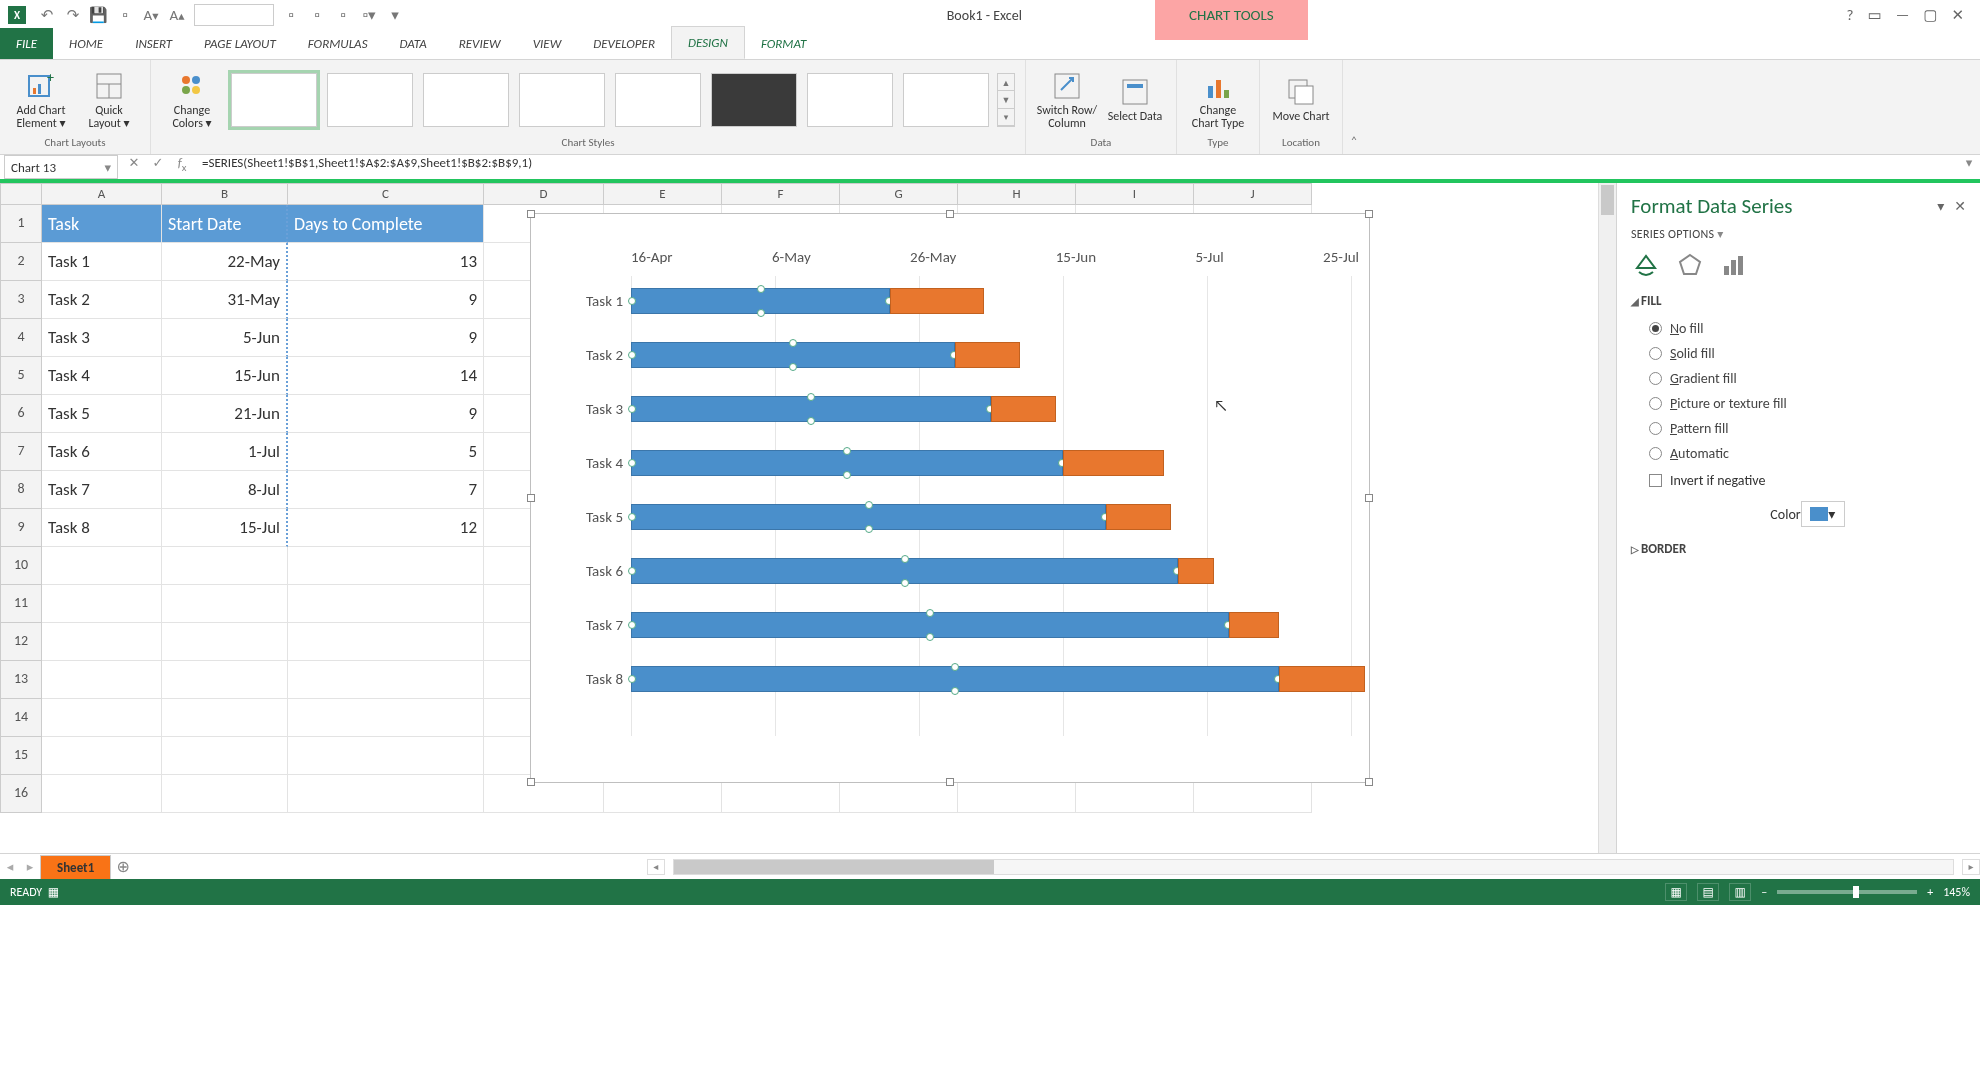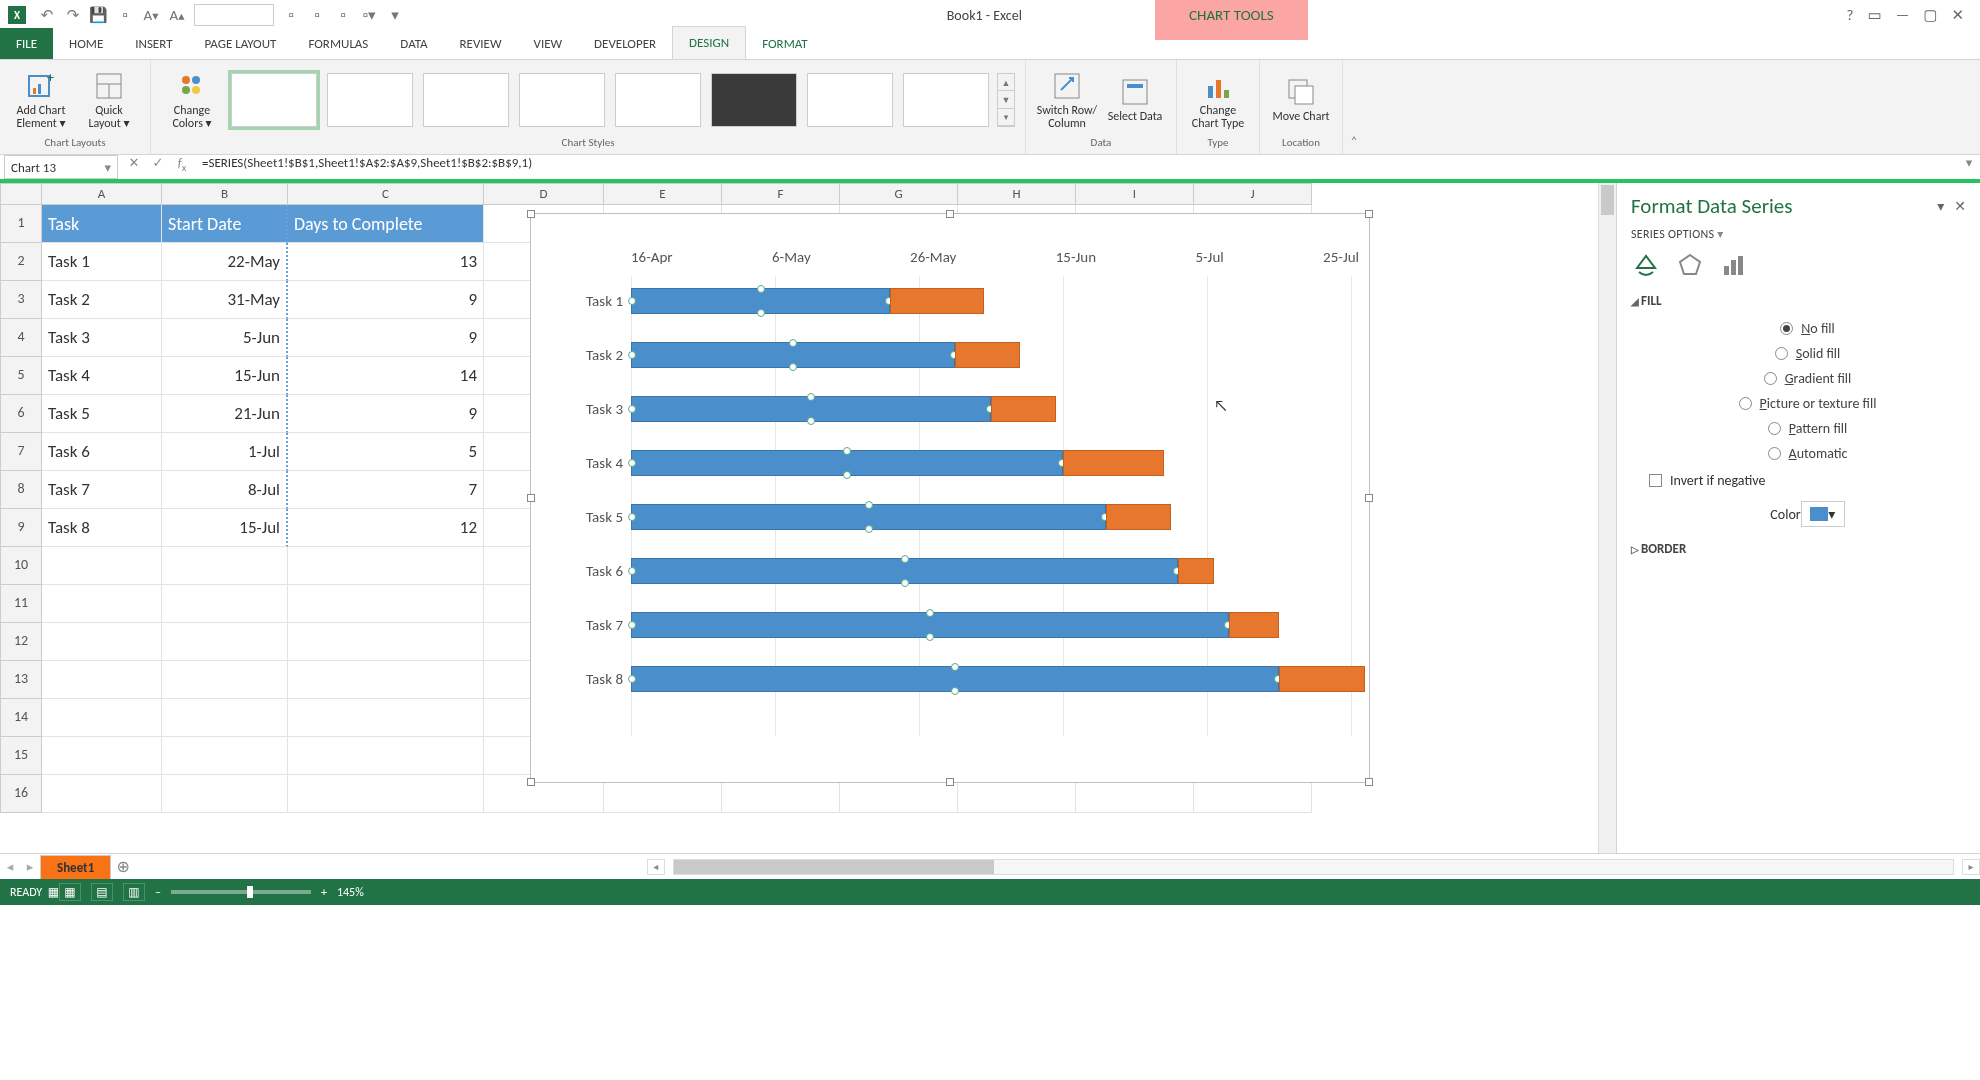--- a/index.html
+++ b/index.html
@@ -9,21 +9,21 @@
 .qat { height: 30px; display: flex; align-items: center; padding: 4px 8px; background: #fff; }
 .qat .xl-icon { width:18px; height:18px; background:#217346; color:#fff; display:flex; align-items:center; justify-content:center; font-size:11px; font-weight:bold; margin-right:8px; }
 .qat .qbtn { width:26px; height:22px; display:flex; align-items:center; justify-content:center; color:#777; font-size:15px; }
 .qat .fontbox { width:80px; height:22px; border:1px solid #ccc; margin:0 4px; }
 .title-area { flex:1; text-align:center; font-size:14px; color:#444; }
 .chart-tools-tab { background:#fca5a5; color:#217346; padding:16px 34px; font-size:15px; margin-left:130px; }
 .win-ctrls { display:flex; gap:14px; color:#666; font-size:15px; padding-right:8px; }
 
 
 .ribbon-tabs { height:30px; display:flex; align-items:flex-end; border-bottom:1px solid #d4d4d4; }
-.ribbon-tabs .tab { padding:8px 16px; font-size:13px; color:#444; text-transform:uppercase; }
+.ribbon-tabs .tab { padding:8px 16px; font-size:13px; color:#444; text-transform:uppercase;font-style:italic; }
 .ribbon-tabs .tab.file { background:#217346; color:#fff; }
 .ribbon-tabs .tab.active { background:#f3f3f3; border:1px solid #d4d4d4; border-bottom-color:#f3f3f3; color:#217346; }
 .ribbon-tabs .tab.cttab { color:#217346; }
 .ribbon-tabs .spacer { flex:1; }
 
 
 .ribbon { height:95px; background:#f3f3f3; border-bottom:1px solid #d4d4d4; display:flex; }
 .rgroup { border-right:1px solid #e0e0e0; padding:4px 10px 2px 10px; display:flex; flex-direction:column; }
 .rgroup .grow { flex:1; display:flex; align-items:center; gap:6px; }
 .rgroup .glabel { text-align:center; font-size:11px; color:#666; height:16px; }
@@ -85,41 +85,41 @@
 .pane h2 { font-size:21px; font-weight:normal; color:#217346; margin-bottom:8px; display:flex; justify-content:space-between; align-items:center; }
 .pane .pclose { font-size:14px; color:#666; display:flex; gap:10px; }
 .series-opt { font-size:12px; color:#444; letter-spacing:0.3px; margin-bottom:10px; }
 .series-opt::after { content:" ▾"; color:#888; }
 .pane-tabs { display:flex; gap:14px; margin-bottom:14px; }
 .pane-tabs .pt { width:30px; height:28px; display:flex; align-items:center; justify-content:center; }
 .pane-tabs .pt.active svg path { stroke:#217346; }
 .sect { font-size:13px; font-weight:bold; color:#444; margin:8px 0; }
 .sect::before { content:"◢ "; font-size:10px; color:#666; }
 .sect.collapsed::before { content:"▷ "; }
-.radio-row { display:flex; align-items:center; gap:8px; padding:4px 0 4px 18px; font-size:14px; color:#444;justify-content:center; }
+.radio-row { display:flex; align-items:center; gap:8px; padding:4px 0 4px 18px; font-size:14px; color:#444; }
 .radio { width:13px; height:13px; border:1px solid #888; border-radius:50%; position:relative; }
 .radio.checked::after { content:""; position:absolute; inset:2px; background:#444; border-radius:50%; }
 .chk-row { display:flex; align-items:center; gap:8px; padding:6px 0 6px 18px; font-size:14px; }
 .chk { width:13px; height:13px; border:1px solid #888; }
 .color-row { display:flex; align-items:center; justify-content:center; padding:6px 0 6px 18px; font-size:14px; }
 .color-swatch { width:44px; height:26px; border:1px solid #ccc; display:flex; align-items:center; justify-content:center; }
 .color-swatch .c { width:18px; height:14px; background:#4A8FCB; }
 .cursor { position:absolute; left:1214px; top:396px; font-size:16px; pointer-events:none; }
 
 
 .sheetbar { height:26px; border-top:1px solid #d4d4d4; display:flex; align-items:center; font-size:13px; }
 .sheetbar .nav { width:20px; text-align:center; color:#aaa; }
 .sheetbar .stab { padding:4px 16px; border:1px solid #ccc; border-bottom:none; background:#f97316; font-weight:bold; }
 .sheetbar .addsheet { width:24px; text-align:center; color:#888; font-size:16px; }
 .sheetbar .hscroll { flex:1; height:16px; margin:0 8px; border:1px solid #ddd; position:relative; background:#f6f6f6; }
 .sheetbar .hscroll .hthumb{ position:absolute; left:0; top:0; bottom:0; width:320px; background:#c9c9c9; }
 .sheetbar .sarrow { width:18px; text-align:center; color:#888; border:1px solid #ddd; height:16px; line-height:14px; font-size:10px; }
 
 
-.status { height:26px; background:#217346; color:#fff; display:flex; align-items:center; padding:0 10px; font-size:12px; justify-content:flex-start; }
+.status { height:26px; background:#217346; color:#fff; display:flex; align-items:center; padding:0 10px; font-size:12px; justify-content:space-between; }
 .status .right { display:flex; align-items:center; gap:10px; }
 .viewbtn { width:22px; height:18px; border:1px solid #fff3; display:flex; align-items:center; justify-content:center; }
 .zoomslider { width:140px; height:4px; background:#fff6; position:relative; }
 .zoomslider .zthumb { position:absolute; left:76px; top:-4px; width:6px; height:12px; background:#fff; }
 </style>
 </head>
 <body>
 
 <div class="qat">
   <div class="xl-icon">X</div>

